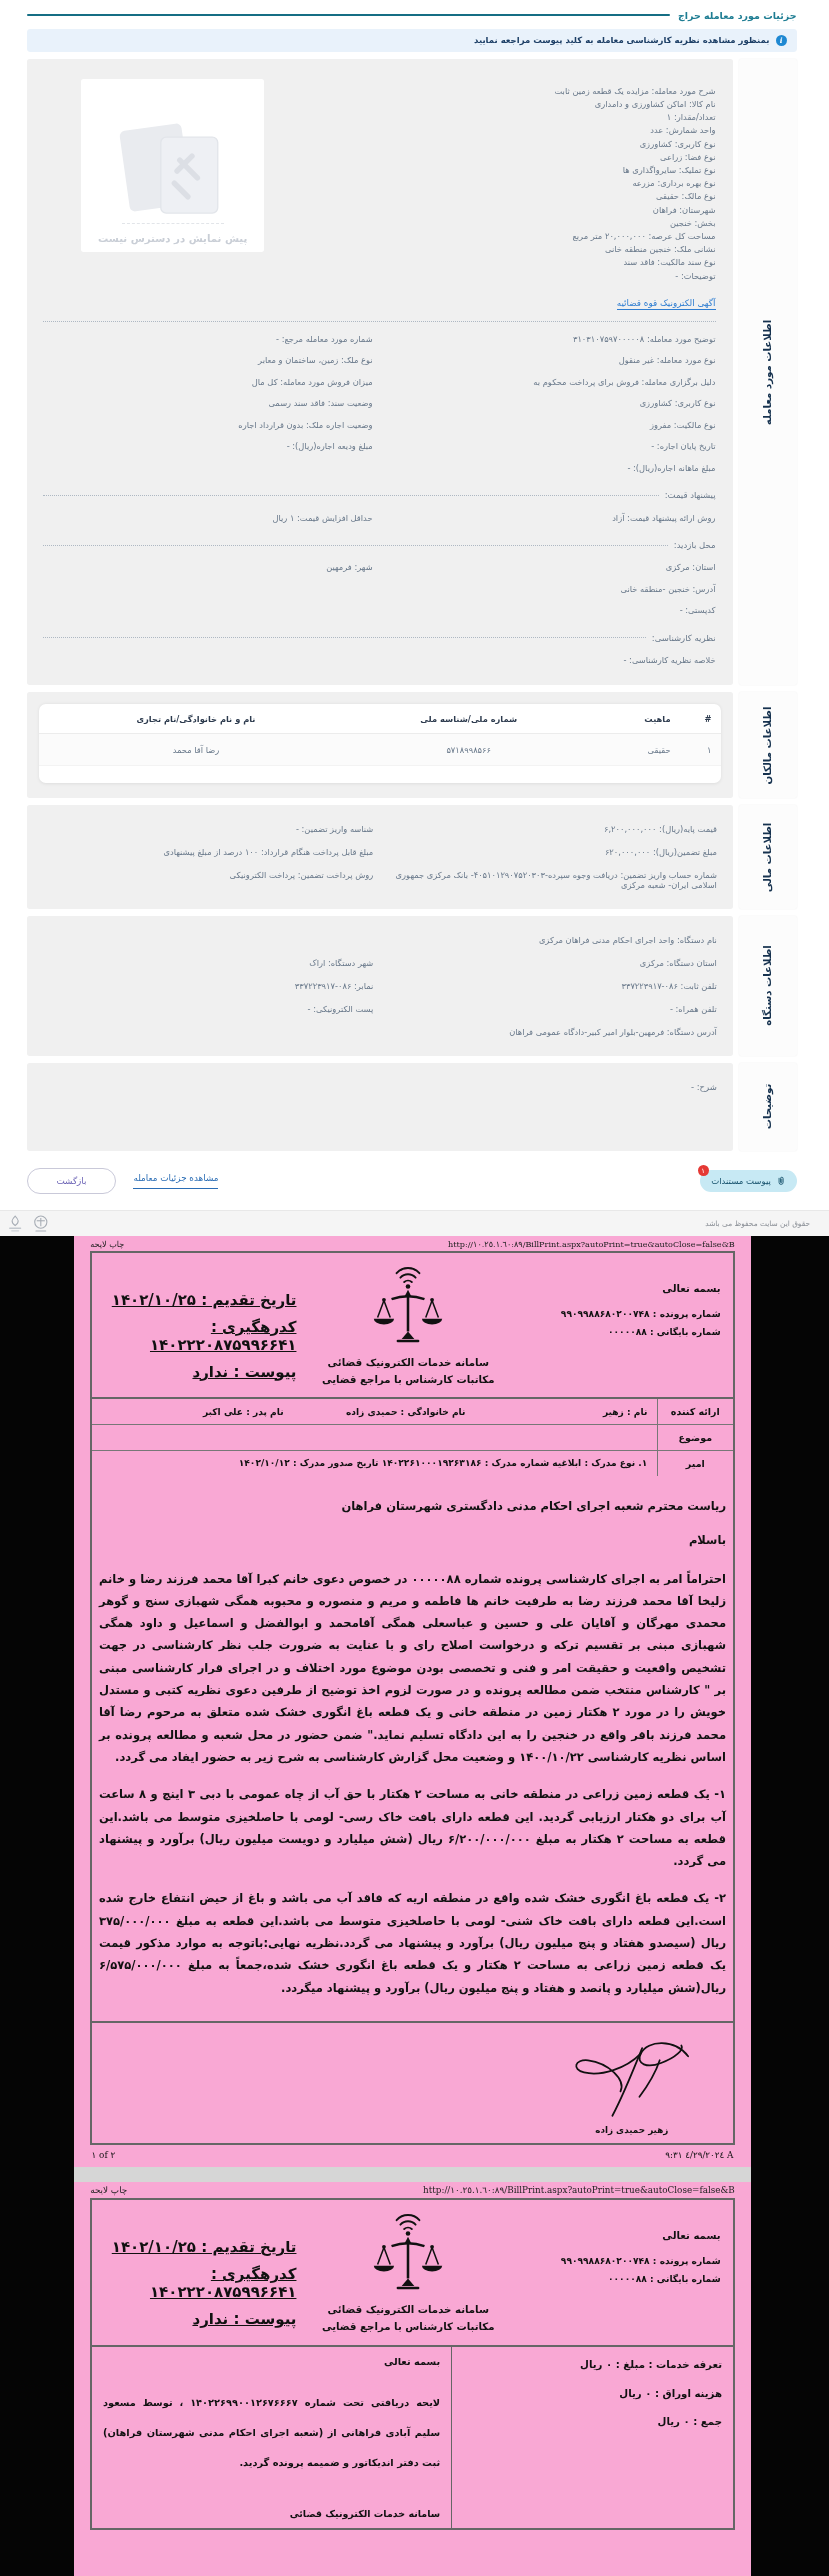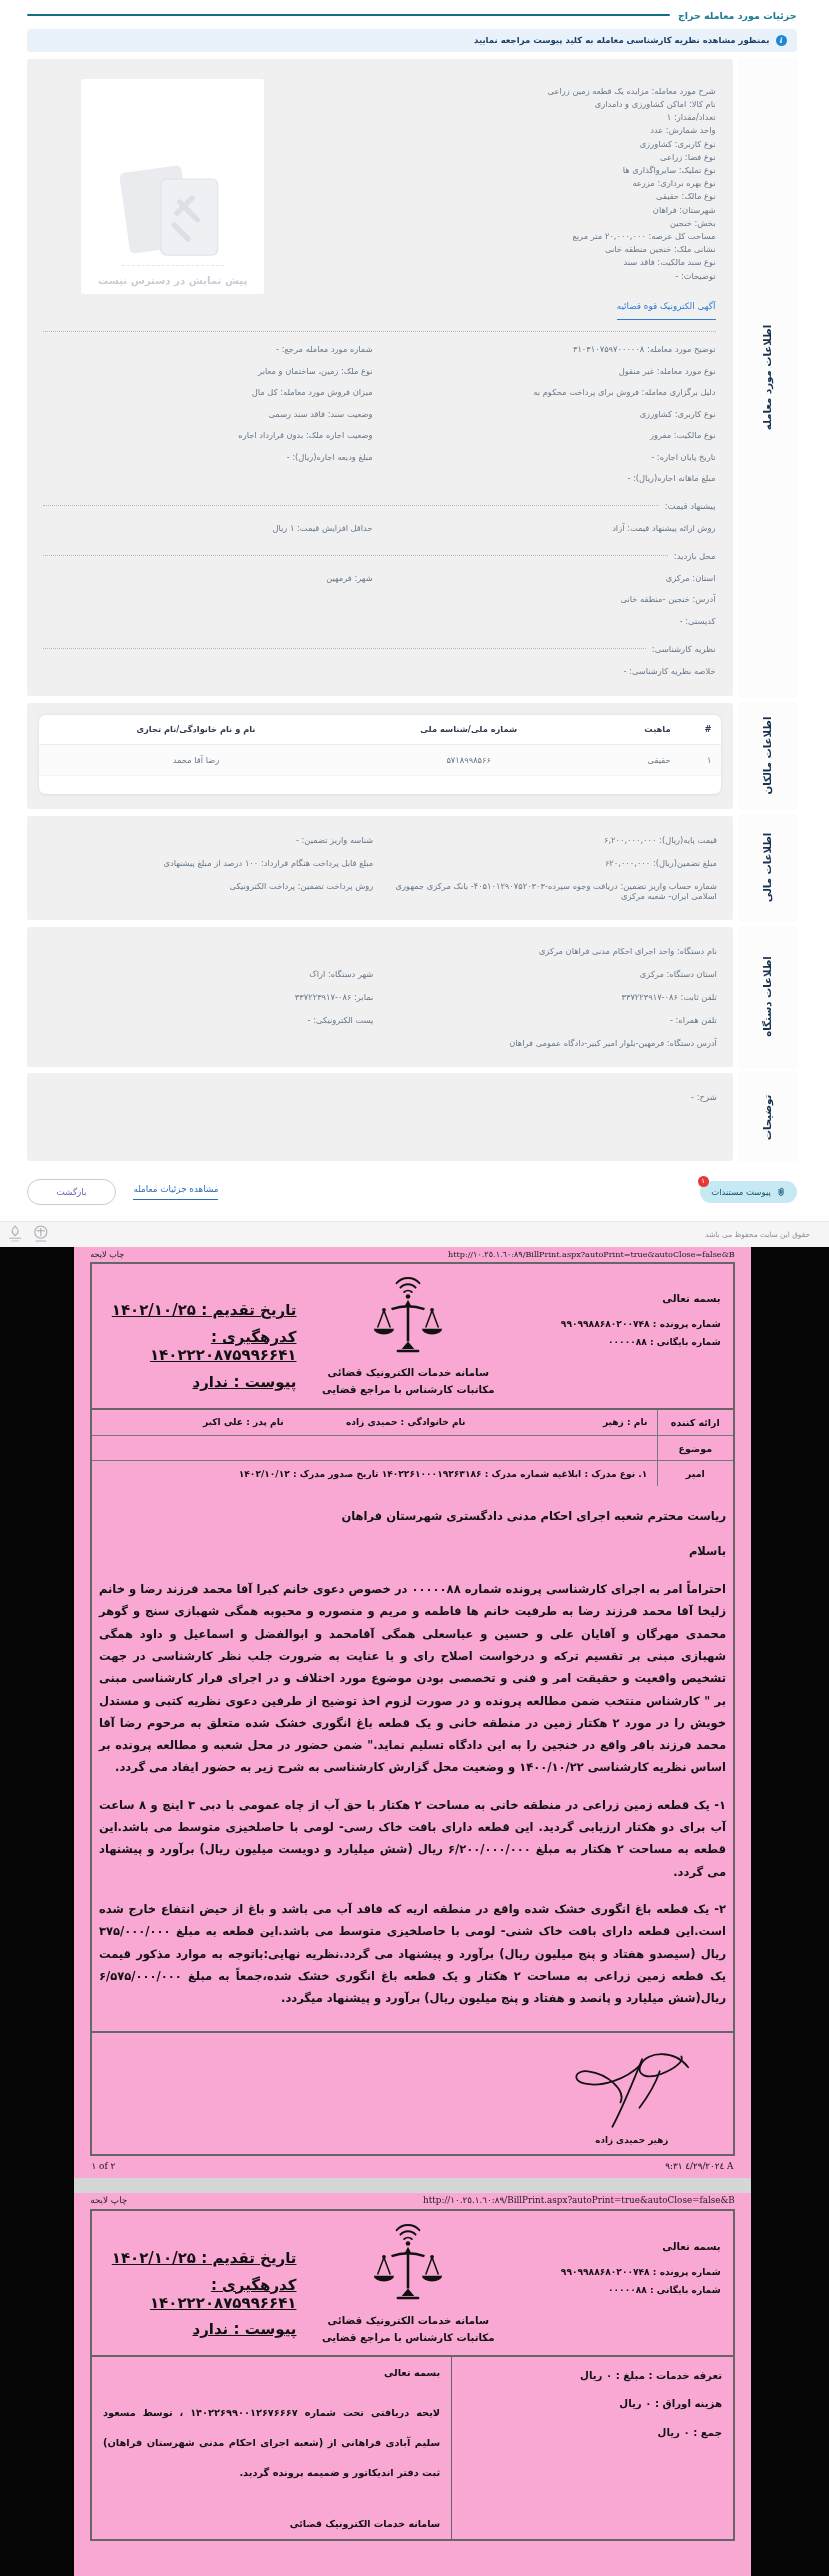--- a/index.html
+++ b/index.html
@@ -24,28 +24,28 @@
              display:flex; align-items:center; justify-content:center; overflow:hidden; }
   .sec-tab span { transform:rotate(-90deg); white-space:nowrap; font-weight:bold; color:#16324f;
                   font-size:10.2px; letter-spacing:0.3px; }
   .sec-body { flex:1; background:#f0f0f0; border-radius:2.7px; color:#68788a; font-size:8.5px; }
 
   
   .deal-body { padding:20.3px 17.6px 20.3px 16.2px; }
   .deal-top { display:flex; }
   .deal-fields { flex:1; padding-top:5.4px; }
   .deal-fields div { line-height:13.2px; font-size:8.3px; }
-  .preview-box { width:183px; height:215px; background:#fff; border-radius:2.7px; margin-left:38px;
+  .preview-box { width:183px; height:173px; background:#fff; border-radius:2.7px; margin-left:38px;
                  display:flex; flex-direction:column; align-items:center; justify-content:flex-end; padding-bottom:8.1px; }
   .preview-box svg { margin-bottom:2.7px; }
   .dashline { width:102px; border-bottom:1.4px dashed #e2e5e9; margin-bottom:9.5px; position:relative; }
   .preview-text { color:#c9ced6; font-size:10.2px; font-weight:bold; }
 
-  .ad-title { color:#2e7dd1; font-size:8.8px; display:inline-block; padding-bottom:8px;
-              border-bottom:0.7px solid #2e7dd1; margin-top:7px; cursor:pointer; }
+  .ad-title { color:#2e7dd1; font-size:8.8px; display:inline-block; padding-bottom:1px;
+              border-bottom:0.7px solid #2e7dd1; margin-top:15px; cursor:pointer; }
   .dots-plain { border-bottom:0.7px dotted #aeb8c3; margin:10.8px 0 12.2px; }
   .dotsep { display:flex; align-items:center; gap:5.4px; color:#68788a; font-size:8.5px; margin:17.6px 0 12.2px; }
   .dotsep::after { content:""; flex:1; border-bottom:0.7px dotted #aeb8c3; }
   .grid2 { display:grid; grid-template-columns:1fr 1fr; row-gap:11.5px; column-gap:13.5px; font-size:8.3px; }
   .grid2 .full { grid-column:1 / -1; }
 
   
   .owners-body { padding:12.2px 12.2px 15px; }
   .table-card { background:#fff; border-radius:6.8px; box-shadow:0 0.7px 3.4px rgba(0,0,0,.08); overflow:hidden; padding-bottom:17.6px; }
   table.owners { width:100%; border-collapse:collapse; font-size:8.3px; }
@@ -143,21 +143,21 @@
 
 <div class="sections">
 
   <div class="section">
     <div class="sec-tab">
       <span>اطلاعات مورد معامله</span>
     </div>
     <div class="sec-body deal-body">
       <div class="deal-top">
         <div class="deal-fields">
-          <div>شرح مورد معامله: مزایده یک قطعه زمین زراعی</div>
+          <div>شرح مورد معامله: مزایده یک قطعه زمین ثابت</div>
           <div>نام کالا: اماکن کشاورزی و دامداری</div>
           <div>تعداد/مقدار: ۱</div>
           <div>واحد شمارش: عدد</div>
           <div>نوع کاربری: کشاورزی</div>
           <div>نوع فضا: زراعی</div>
           <div>نوع تملیک: سایرواگذاری ها</div>
           <div>نوع بهره برداری: مزرعه</div>
           <div>نوع مالک: حقیقی</div>
           <div>شهرستان: فراهان</div>
           <div>بخش: خنجین</div>

